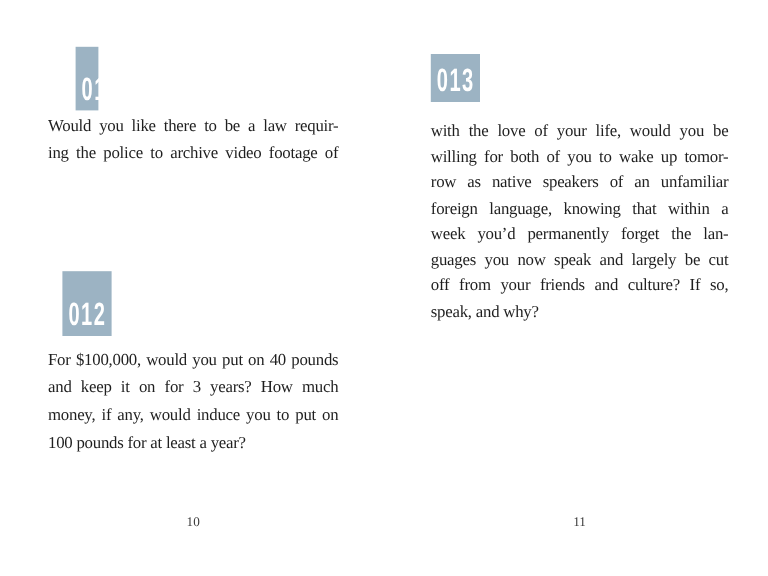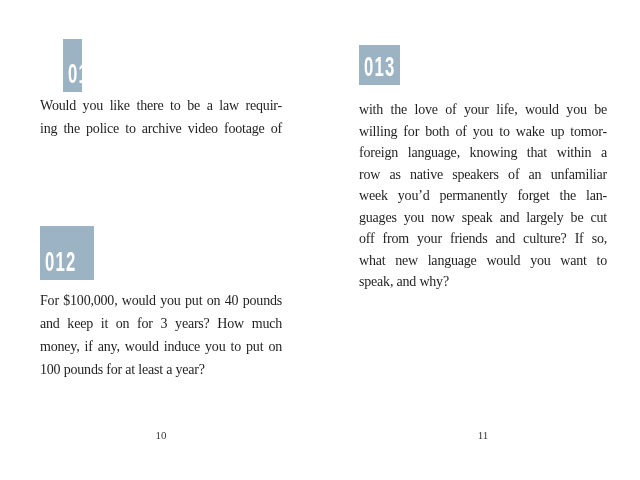--- a/index.html
+++ b/index.html
@@ -27,21 +27,21 @@
     font-family: "Liberation Sans", sans-serif;
     font-weight: bold;
     font-size: 27px;
     line-height: 1;
     letter-spacing: 2px;
     transform: scaleX(0.62);
     transform-origin: left bottom;
     white-space: nowrap;
   }
   .b1 { left: 40px;  top: 39px;  width: 19px; height: 53px; margin-left: 23px; }
-  .b2 { left: 40px;  top: 226px; width: 54px; height: 54px; }
+  .b2 { left: 52px;  top: 226px; width: 41px; height: 54px; }
   .b3 { left: 359px; top: 45px;  width: 41px; height: 40px; }
 
   .qtext {
     position: absolute;
     color: var(--text-fg, #1f1f1f);
     font-size: 14px;
     letter-spacing: -0.2px;
   }
   .qtext .line {
     line-height: 23px;
@@ -100,26 +100,25 @@
   </section>
 
   <section>
     <article>
       <div class="badge b3">
         <span class="num">013</span>
       </div>
       <div class="qtext q3">
         <div class="line just">with the love of your life, would you be</div>
         <div class="line just">willing for both of you to wake up tomor-</div>
+        <div class="line just">row as native speakers of an unfamiliar</div>
         <div class="line just">foreign language, knowing that within a</div>
-        <div class="line just">row as native speakers of an unfamiliar</div>
         <div class="line just">week you’d permanently forget the lan-</div>
         <div class="line just">guages you now speak and largely be cut</div>
         <div class="line just">off from your friends and culture? If so,</div>
-        <div class="line just">what new language would you want to</div>
         <div class="line">speak, and why?</div>
       </div>
     </article>
 
     <div class="pagenum pn-right">11</div>
   </section>
 
 </div>
 
 </body></html>

